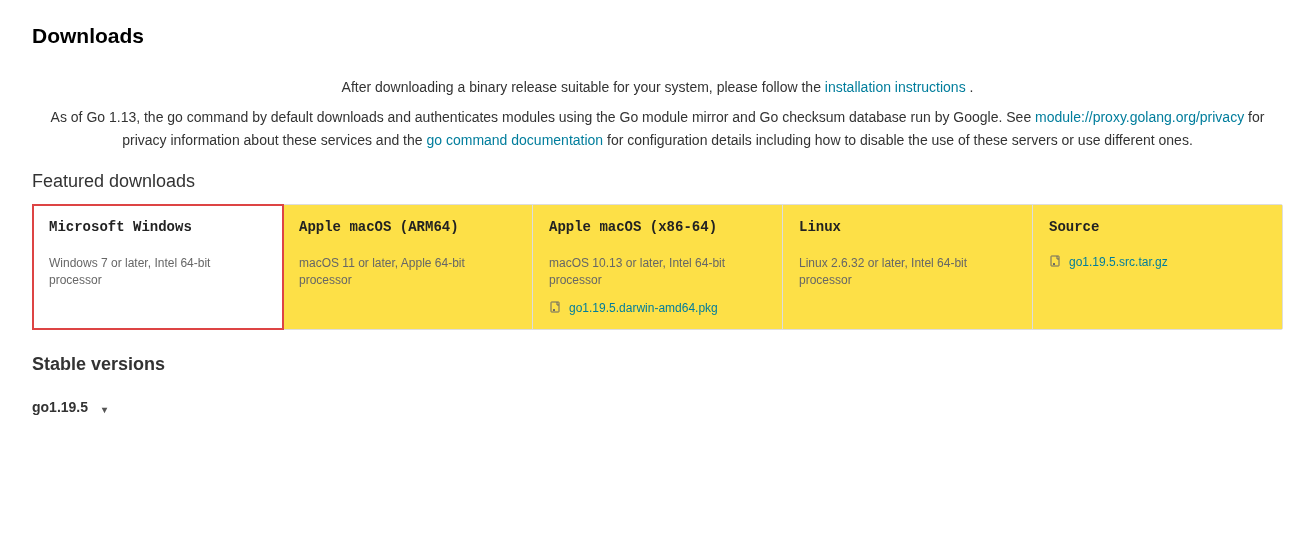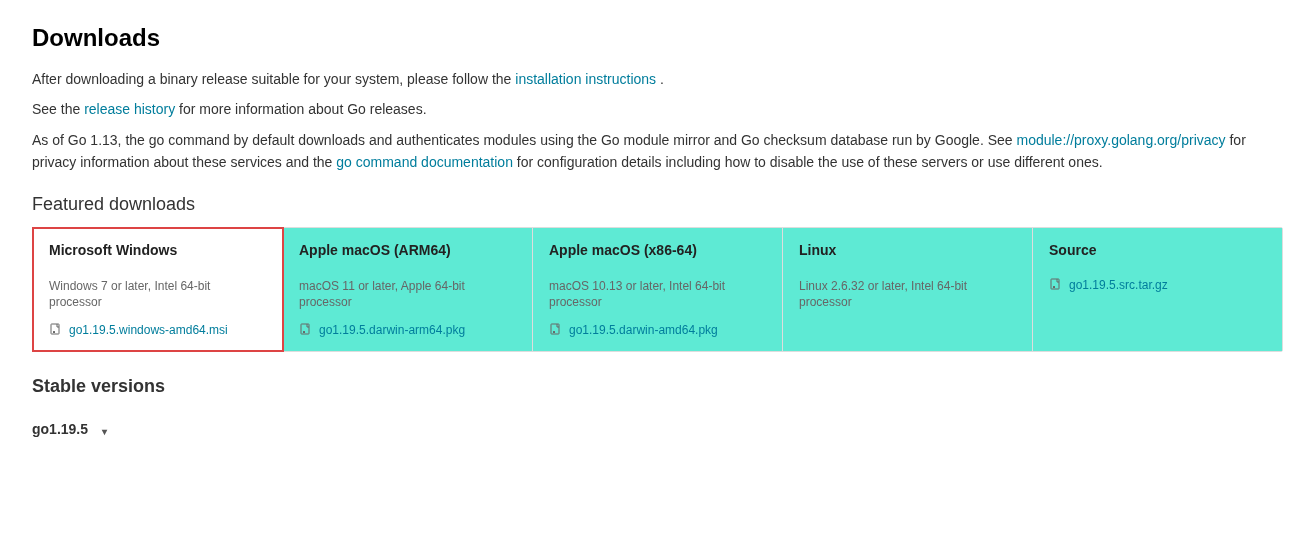--- a/index.html
+++ b/index.html
@@ -5,66 +5,68 @@
     * { box-sizing: border-box; margin: 0; padding: 0; }
     body {
       font-family: -apple-system, BlinkMacSystemFont, 'Segoe UI', Arial, sans-serif;
       font-size: 14px;
       color: #333;
       background: #fff;
       padding: 24px 32px;
       max-width: 1315px;
     }
     h1 {
-      font-size: 24px;
+      font-size: 21px;
       font-weight: 700;
       color: #000;
-      margin-bottom: 16px;
+      margin-bottom: 28px;
     }
     .intro-section {
       margin-bottom: 8px;
       line-height: 1.6;
     }
     .intro-section p {
       margin-bottom: 8px;
+      text-align: center;
     }
     a { color: #007d9c; text-decoration: none; }
     .featured-title {
       font-size: 18px;
       font-weight: 400;
       margin: 20px 0 12px 0;
     }
     .download-cards {
       display: flex;
       gap: 0;
       border: 1px solid #ddd;
       border-radius: 2px;
     }
     .download-card {
       flex: 1;
       padding: 14px 16px 14px 16px;
       border-right: 1px solid #ddd;
-      background: #5eead4;
+      background: #fde047;
       min-width: 0;
     }
     .download-card:last-child {
       border-right: none;
     }
     .download-card.highlighted {
       background: #fff;
       outline: 2px solid #d44;
       outline-offset: -1px;
       position: relative;
       z-index: 1;
     }
     .card-title {
       font-size: 14px;
       font-weight: 600;
       color: #222;
       margin-bottom: 6px;
+      font-family: Liberation Mono, monospace;
     }
     .card-subtitle {
       font-size: 12px;
       color: #666;
       margin-bottom: 12px;
       line-height: 1.4;
       margin-top: 20px;
     }
     .card-download-link {
       display: flex;
@@ -100,61 +102,40 @@
 
 <h1>Downloads</h1>
 
 <div class="intro-section">
   <p>
     <span>After downloading a binary release suitable for your system, please follow the </span>
     <a href="#">installation instructions</a>
     <span>.</span>
   </p>
   <p>
-    <span>See the </span>
-    <a href="#">release history</a>
-    <span> for more information about Go releases.</span>
-  </p>
-  <p>
     <span>As of Go 1.13, the go command by default downloads and authenticates modules using the Go module mirror and Go checksum database run by Google. See </span>
     <a href="#">module://proxy.golang.org/privacy</a>
     <span> for privacy information about these services and the </span>
     <a href="#">go command documentation</a>
     <span> for configuration details including how to disable the use of these servers or use different ones.</span>
   </p>
 </div>
 
 <h2 class="featured-title">Featured downloads</h2>
 
 <div class="download-cards">
 
   <div class="download-card highlighted">
     <div class="card-title">Microsoft Windows</div>
     <div class="card-subtitle">Windows 7 or later, Intel 64-bit processor</div>
-    <a href="#" class="card-download-link">
-      <svg class="file-icon" viewBox="0 0 14 14" fill="none" xmlns="http://www.w3.org/2000/svg">
-        <rect x="2" y="1" width="8" height="10" rx="0.5" stroke="#666" stroke-width="1"></rect>
-        <path d="M8 1v3h2" stroke="#666" stroke-width="1"></path>
-        <rect x="4" y="8" width="2" height="2" rx="0.2" fill="#666"></rect>
-      </svg>
-      <span>go1.19.5.windows-amd64.msi</span>
-    </a>
   </div>
 
   <div class="download-card">
     <div class="card-title">Apple macOS (ARM64)</div>
     <div class="card-subtitle">macOS 11 or later, Apple 64-bit processor</div>
-    <a href="#" class="card-download-link">
-      <svg class="file-icon" viewBox="0 0 14 14" fill="none" xmlns="http://www.w3.org/2000/svg">
-        <rect x="2" y="1" width="8" height="10" rx="0.5" stroke="#666" stroke-width="1"></rect>
-        <path d="M8 1v3h2" stroke="#666" stroke-width="1"></path>
-        <rect x="4" y="8" width="2" height="2" rx="0.2" fill="#666"></rect>
-      </svg>
-      <span>go1.19.5.darwin-arm64.pkg</span>
-    </a>
   </div>
 
   <div class="download-card">
     <div class="card-title">Apple macOS (x86-64)</div>
     <div class="card-subtitle">macOS 10.13 or later, Intel 64-bit processor</div>
     <a href="#" class="card-download-link">
       <svg class="file-icon" viewBox="0 0 14 14" fill="none" xmlns="http://www.w3.org/2000/svg">
         <rect x="2" y="1" width="8" height="10" rx="0.5" stroke="#666" stroke-width="1"></rect>
         <path d="M8 1v3h2" stroke="#666" stroke-width="1"></path>
         <rect x="4" y="8" width="2" height="2" rx="0.2" fill="#666"></rect>

